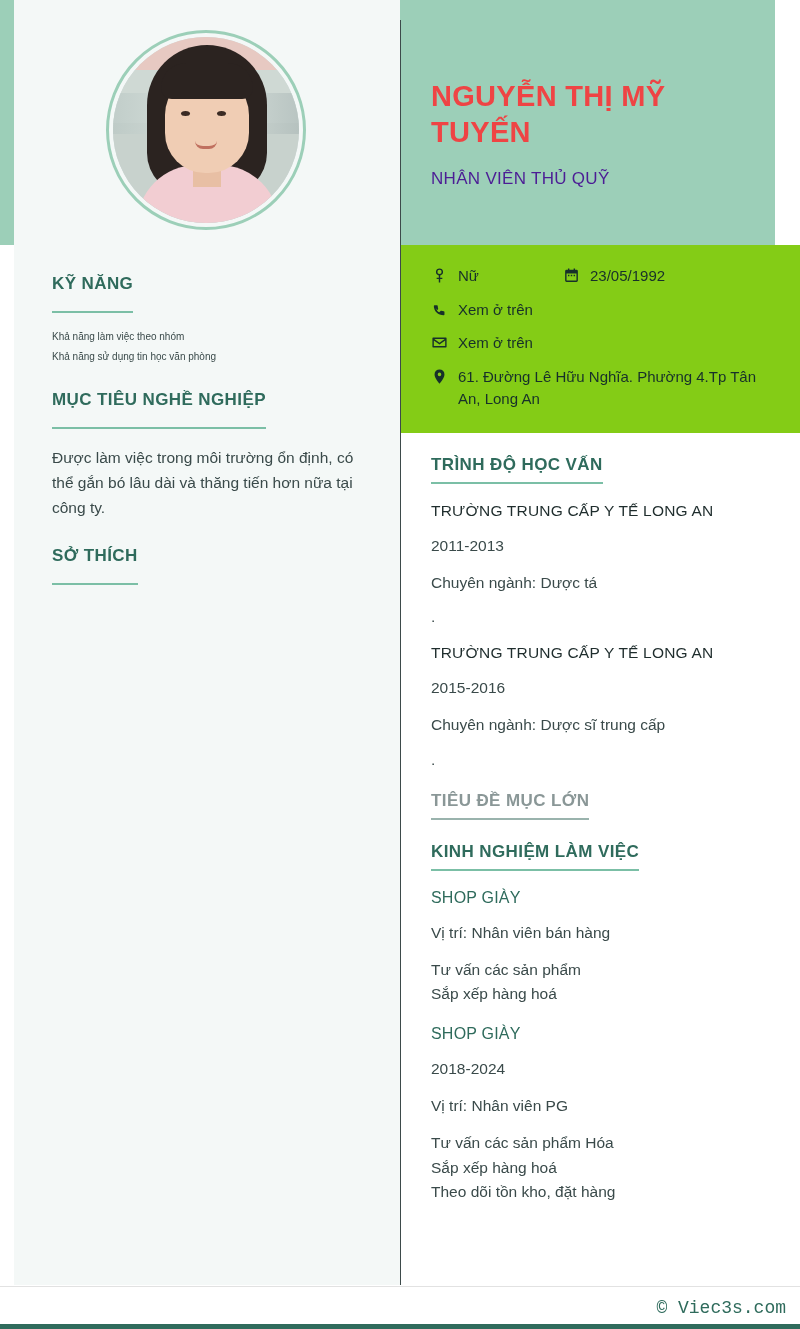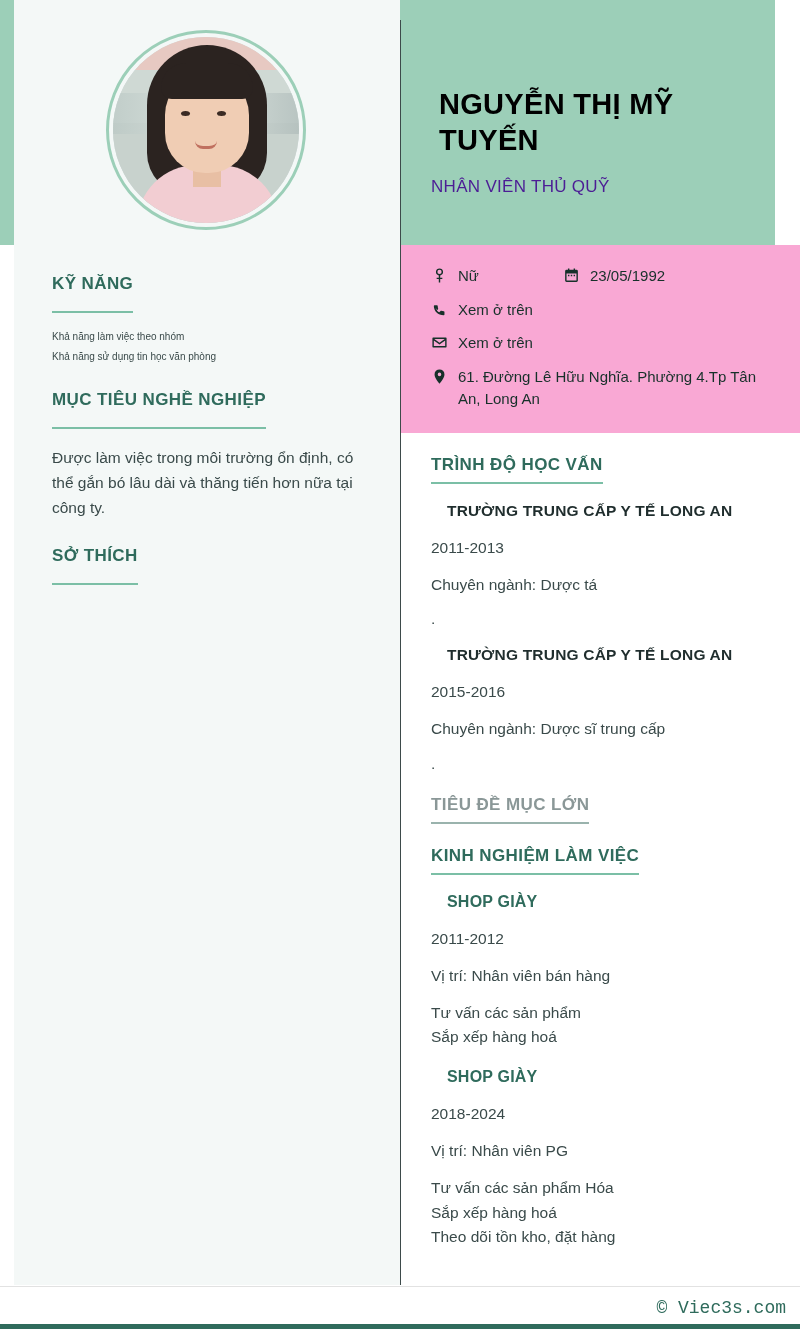--- a/index.html
+++ b/index.html
@@ -178,32 +178,32 @@
 
   .name-wrap {
     padding: 78px 30px 0 30px;
     height: 245px;
   }
   .name {
     font-size: 29px;
     line-height: 1.25;
     font-weight: bold;
     letter-spacing: .3px;
-    color: #000000;
-    margin: 8px;
+    color: #ef4444;
+    margin: 0;
   }
   .role {
     font-size: 17px;
     color: #4c1d95;
     margin: 18px 0 0 0;
     letter-spacing: .3px;
   }
 
   .contact-box {
-    background: #f9a8d4;
+    background: #84cc16;
     padding: 20px 30px 22px 30px;
   }
   .contact-grid {
     display: grid;
     grid-template-columns: 132px 1fr;
     row-gap: 11px;
   }
   .c-item {
     display: flex;
     align-items: flex-start;
@@ -235,24 +235,24 @@
     border-bottom: 2px solid #7bbfa6;
   }
   .r-title.sub {
     color: #8a9797;
     font-weight: bold;
     border-bottom: 2px solid #9ab3ad;
   }
   .entry { margin-top: 18px; }
   .entry-title {
     font-size: 15.5px;
-    font-weight: bold;
+    font-weight: normal;
     color: #1f2d2d;
     letter-spacing: .2px;
-    margin: 16px;
+    margin: 0;
   }
   .entry-title.green {
     color: #2f6b5c;
     font-size: 16px;
   }
   .entry-line {
     font-size: 15.5px;
     color: #3a4a4a;
     margin: 14px 0 0 0;
     line-height: 1.5;
@@ -419,21 +419,20 @@
     <div class="rsec">
       <div class="rsec-head">
         <div class="r-title sub">TIÊU ĐỀ MỤC LỚN</div>
       </div>
       <div class="rsec-head">
         <div class="r-title">KINH NGHIỆM LÀM VIỆC</div>
       </div>
 
       <div class="entry">
         <p class="entry-title green">SHOP GIÀY</p>
-        <p class="entry-line">2011-2012</p>
         <p class="entry-line">Vị trí: Nhân viên bán hàng</p>
         <p class="entry-multi">Tư vấn các sản phẩm
 Sắp xếp hàng hoá</p>
       </div>
 
       <div class="entry">
         <p class="entry-title green">SHOP GIÀY</p>
         <p class="entry-line">2018-2024</p>
         <p class="entry-line">Vị trí: Nhân viên PG</p>
         <p class="entry-multi">Tư vấn các sản phẩm Hóa

